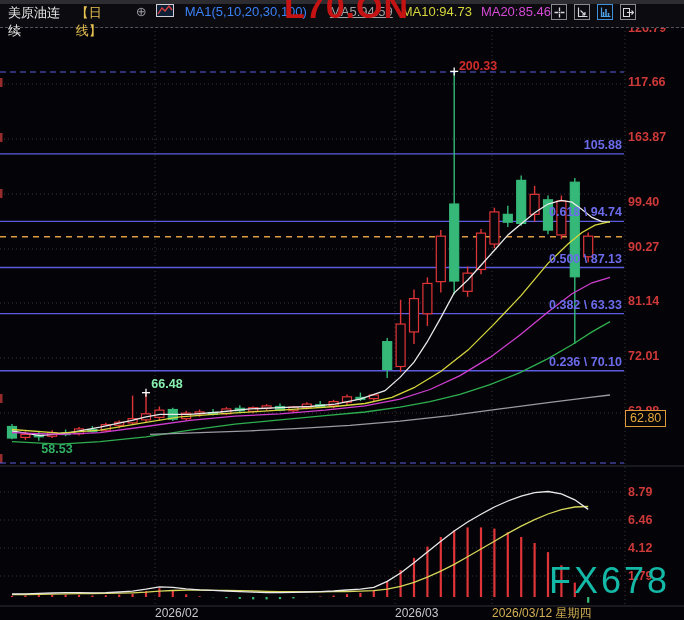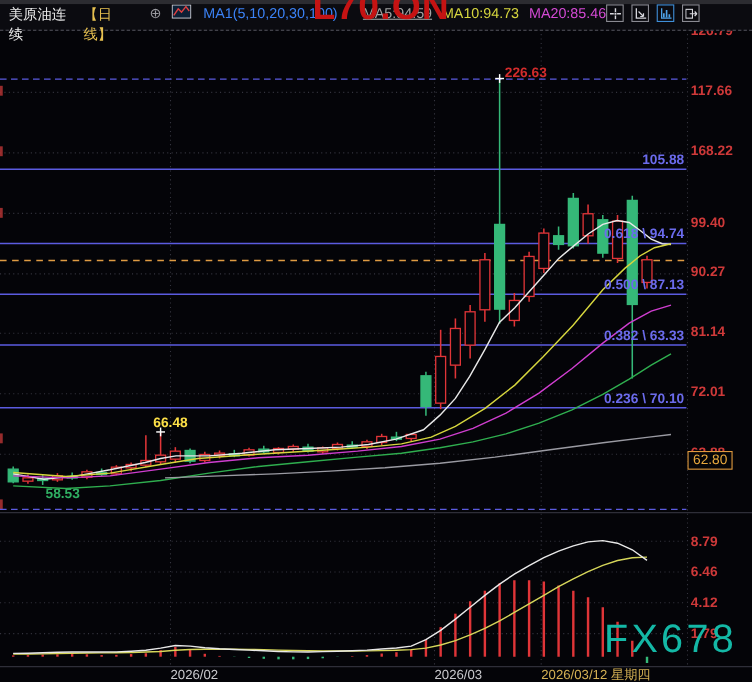--- a/index.html
+++ b/index.html
@@ -262,35 +262,35 @@
       <polyline points="12,594.0 25.4,593.8 38.8,593.4 52.2,593.0 65.6,592.7 79,592.6 92.4,592.8 105.8,592.6 119.2,592.0 132.60000000000002,591.2 146,589.2 159.4,586.8 172.8,587.4 186.20000000000002,588.8 199.6,589.8 213,590.4 226.4,591.0 239.8,591.6 253.20000000000002,592.2 266.6,592.6 280,592.7 293.40000000000003,592.4 306.8,592.0 320.2,591.6 333.6,591.0 347,590.0 360.40000000000003,589.1 373.8,587.4 387.2,581.4 400.6,573.0 414,562.8 427.40000000000003,552.0 440.8,541.2 454.2,531.0 467.6,522.0 481,514.2 494.40000000000003,507.0 507.8,501.0 521.2,496.2 534.6,492.6 548,491.5 561.4,493.8 574.8000000000001,499.8 588.2,509.4" fill="none" stroke="#e8e8e8" stroke-width="1.3"></polyline>
     </svg>
   <div id="overlay">
       <div class="lb fib" style="right: 62px; top: 137.837px;">105.88</div>
       <div class="lb fib" style="right: 62px; top: 205.368px;">0.618 \ 94.74</div>
       <div class="lb fib" style="right: 62px; top: 251.5px;">0.500 \ 87.13</div>
       <div class="lb fib" style="right: 62px; top: 297.632px;">0.382 \ 63.33</div>
       <div class="lb fib" style="right: 62px; top: 354.736px;">0.236 \ 70.10</div>
       <div class="lb ytick" style="left: 628px; top: 21px;">126.79</div>
       <div class="lb ytick" style="left: 628px; top: 75px;">117.66</div>
-      <div class="lb ytick" style="left: 628px; top: 130px;">168.22</div>
+      <div class="lb ytick" style="left: 628px; top: 130px;">163.87</div>
       <div class="lb ytick" style="left: 628px; top: 195px; text-align: right;">99.40</div>
       <div class="lb ytick" style="left: 628px; top: 240px;">90.27</div>
       <div class="lb ytick" style="left: 628px; top: 294px;">81.14</div>
       <div class="lb ytick" style="left: 628px; top: 349px;">72.01</div>
       <div class="lb ytick" style="left: 628px; top: 404px;">62.88</div>
       <div class="lb ytick" style="left: 628px; top: 485px;">8.79</div>
       <div class="lb ytick" style="left: 628px; top: 513px;">6.46</div>
       <div class="lb ytick" style="left: 628px; top: 541px;">4.12</div>
       <div class="lb ytick" style="left: 628px; top: 569px;">1.79</div>
       <div class="lb xlab" style="left: 155px; color: rgb(200, 200, 204);">2026/02</div>
       <div class="lb xlab" style="left: 395px; color: rgb(200, 200, 204);">2026/03</div>
       <div class="lb xlab" style="left: 492px; color: rgb(212, 176, 84);">2026/03/12 星期四</div>
-      <div class="lb ann" style="left: 478px; top: 59px; color: rgb(210, 44, 44);">226.63</div>
-      <div class="lb ann" style="left: 155px; top: 377px; color: #fde047;">66.48</div>
+      <div class="lb ann" style="left: 478px; top: 59px; color: rgb(210, 44, 44);">200.33</div>
+      <div class="lb ann" style="left: 167px; top: 377px; color: #86efac;">66.48</div>
       <div class="lb ann" style="left: 57px; top: 442px; color: rgb(47, 174, 98);">58.53</div>
     </div>
 
   <div class="topstrip"></div>
   <div class="topbar">
     <span class="sym">美原油连续</span>
     <span class="per">【日线】</span>
     <span class="plus">⊕</span>
     <span class="cicon">
       <svg width="18" height="13">

